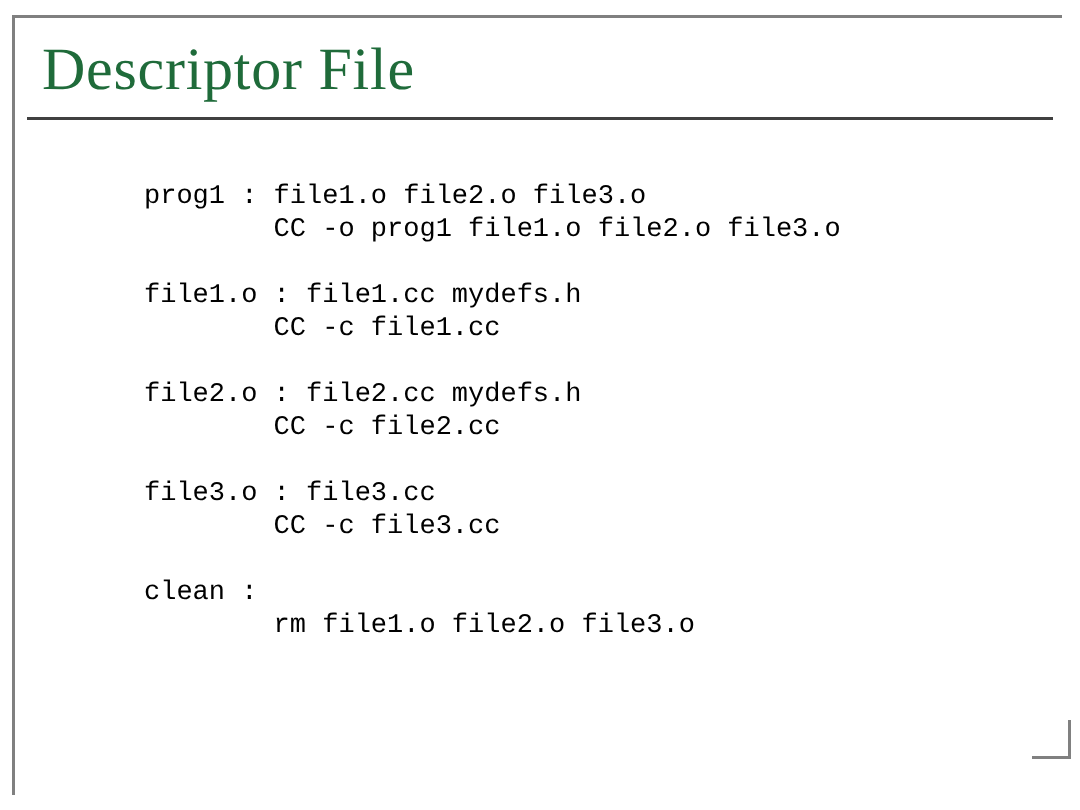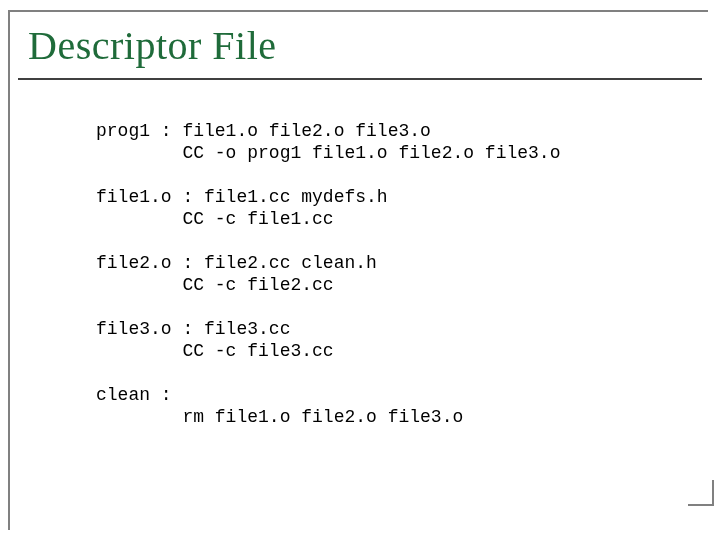--- a/index.html
+++ b/index.html
@@ -96,21 +96,21 @@
 
   <div class="title">Descriptor File</div>
   <div class="underline"></div>
 
   <div class="code"><span>prog1 : file1.o file2.o file3.o</span>
 <span>        CC -o prog1 file1.o file2.o file3.o</span>
 <span></span>
 <span>file1.o : file1.cc mydefs.h</span>
 <span>        CC -c file1.cc</span>
 <span></span>
-<span>file2.o : file2.cc clean.h</span>
+<span>file2.o : file2.cc mydefs.h</span>
 <span>        CC -c file2.cc</span>
 <span></span>
 <span>file3.o : file3.cc</span>
 <span>        CC -c file3.cc</span>
 <span></span>
 <span>clean :</span>
 <span>        rm file1.o file2.o file3.o</span></div>
 </div>
 
 </body></html>

